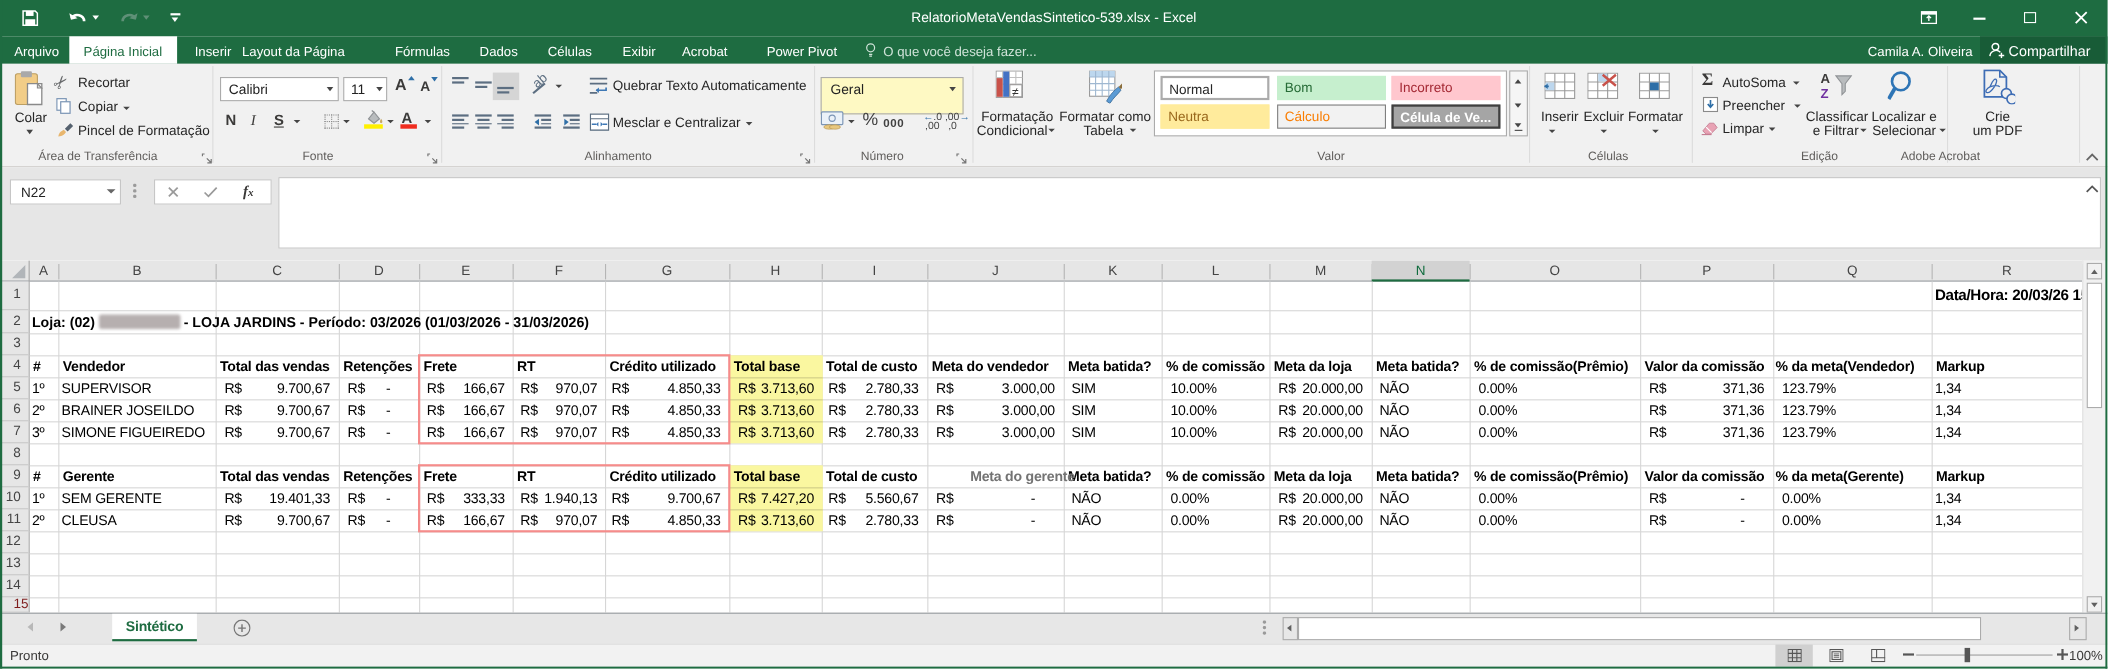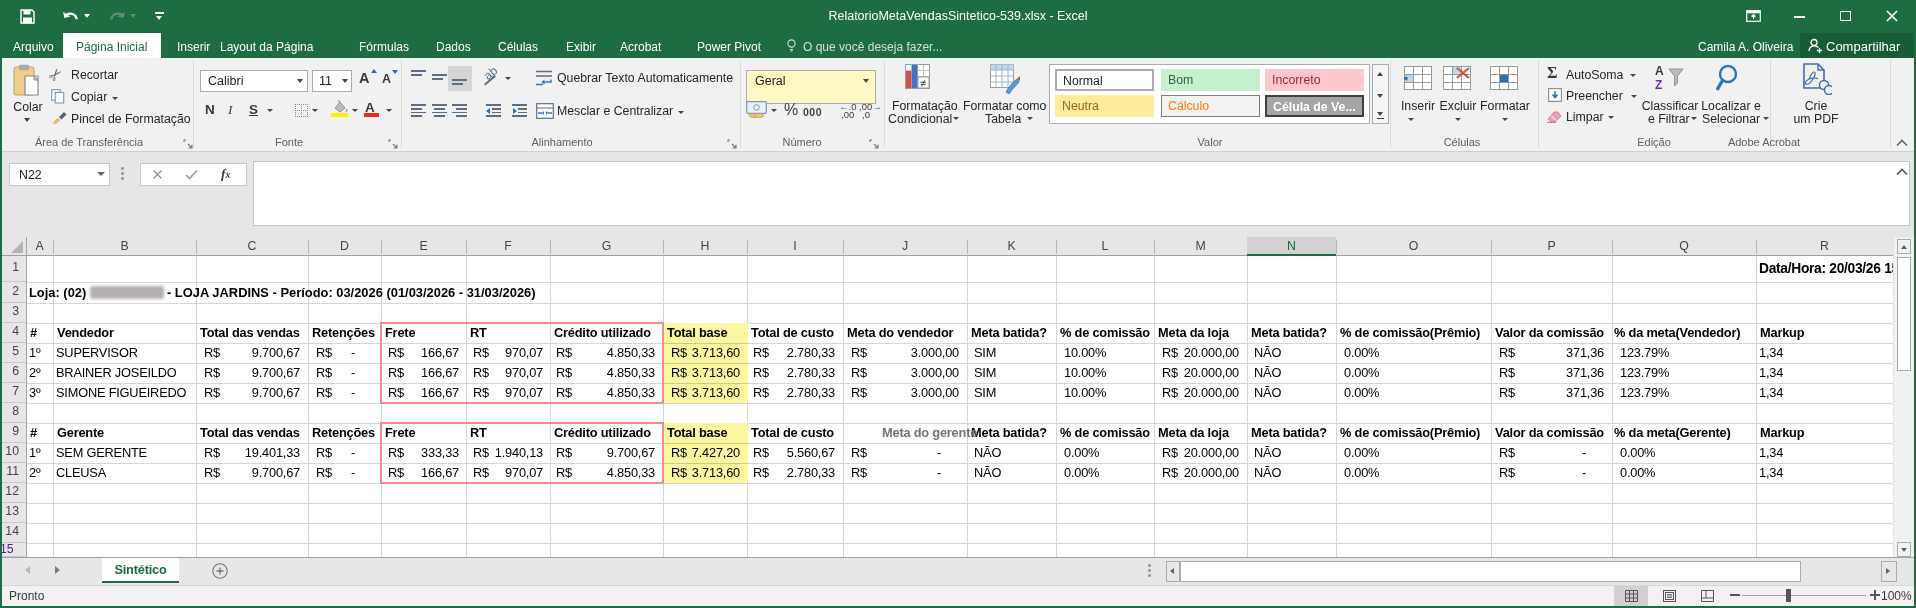--- a/index.html
+++ b/index.html
@@ -371,21 +371,21 @@
 <div class="ab" style="left:0;top:343px;width:26px;height:20px;border-bottom:1px solid #C9C9C9;font-size:12.3px;color:#444444;text-align:right;padding:2px 7px 0 0;line-height:13px">5</div>
 <div class="ab" style="left:0;top:363px;width:26px;height:20px;border-bottom:1px solid #C9C9C9;font-size:12.3px;color:#444444;text-align:right;padding:2px 7px 0 0;line-height:13px">6</div>
 <div class="ab" style="left:0;top:383px;width:26px;height:20px;border-bottom:1px solid #C9C9C9;font-size:12.3px;color:#444444;text-align:right;padding:2px 7px 0 0;line-height:13px">7</div>
 <div class="ab" style="left:0;top:403px;width:26px;height:20px;border-bottom:1px solid #C9C9C9;font-size:12.3px;color:#444444;text-align:right;padding:2px 7px 0 0;line-height:13px">8</div>
 <div class="ab" style="left:0;top:423px;width:26px;height:20px;border-bottom:1px solid #C9C9C9;font-size:12.3px;color:#444444;text-align:right;padding:2px 7px 0 0;line-height:13px">9</div>
 <div class="ab" style="left:0;top:443px;width:26px;height:20px;border-bottom:1px solid #C9C9C9;font-size:12.3px;color:#444444;text-align:right;padding:2px 7px 0 0;line-height:13px">10</div>
 <div class="ab" style="left:0;top:463px;width:26px;height:20px;border-bottom:1px solid #C9C9C9;font-size:12.3px;color:#444444;text-align:right;padding:2px 7px 0 0;line-height:13px">11</div>
 <div class="ab" style="left:0;top:483px;width:26px;height:20px;border-bottom:1px solid #C9C9C9;font-size:12.3px;color:#444444;text-align:right;padding:2px 7px 0 0;line-height:13px">12</div>
 <div class="ab" style="left:0;top:503px;width:26px;height:20px;border-bottom:1px solid #C9C9C9;font-size:12.3px;color:#444444;text-align:right;padding:2px 7px 0 0;line-height:13px">13</div>
 <div class="ab" style="left:0;top:523px;width:26px;height:20px;border-bottom:1px solid #C9C9C9;font-size:12.3px;color:#444444;text-align:right;padding:2px 7px 0 0;line-height:13px">14</div>
-<div class="ab" style="left:0;top:543px;width:26px;height:14px;border-bottom:1px solid #C9C9C9;font-size:12.3px;color:#4c1d95;text-align:left;padding:-1px 7px 0 0;line-height:13px">15</div>
+<div class="ab" style="left:0;top:543px;width:26px;height:14px;border-bottom:1px solid #C9C9C9;font-size:12.3px;color:#7f1d1d;text-align:right;padding:-1px 7px 0 0;line-height:13px">15</div>
 <div class="ab" style="left:53px;top:256px;width:1px;height:301px;background:#D6D6D6"></div>
 <div class="ab" style="left:196px;top:256px;width:1px;height:301px;background:#D6D6D6"></div>
 <div class="ab" style="left:308px;top:256px;width:1px;height:301px;background:#D6D6D6"></div>
 <div class="ab" style="left:381px;top:256px;width:1px;height:301px;background:#D6D6D6"></div>
 <div class="ab" style="left:466px;top:256px;width:1px;height:301px;background:#D6D6D6"></div>
 <div class="ab" style="left:550px;top:256px;width:1px;height:301px;background:#D6D6D6"></div>
 <div class="ab" style="left:663px;top:256px;width:1px;height:301px;background:#D6D6D6"></div>
 <div class="ab" style="left:747px;top:256px;width:1px;height:301px;background:#D6D6D6"></div>
 <div class="ab" style="left:843px;top:256px;width:1px;height:301px;background:#D6D6D6"></div>
 <div class="ab" style="left:967px;top:256px;width:1px;height:301px;background:#D6D6D6"></div>

